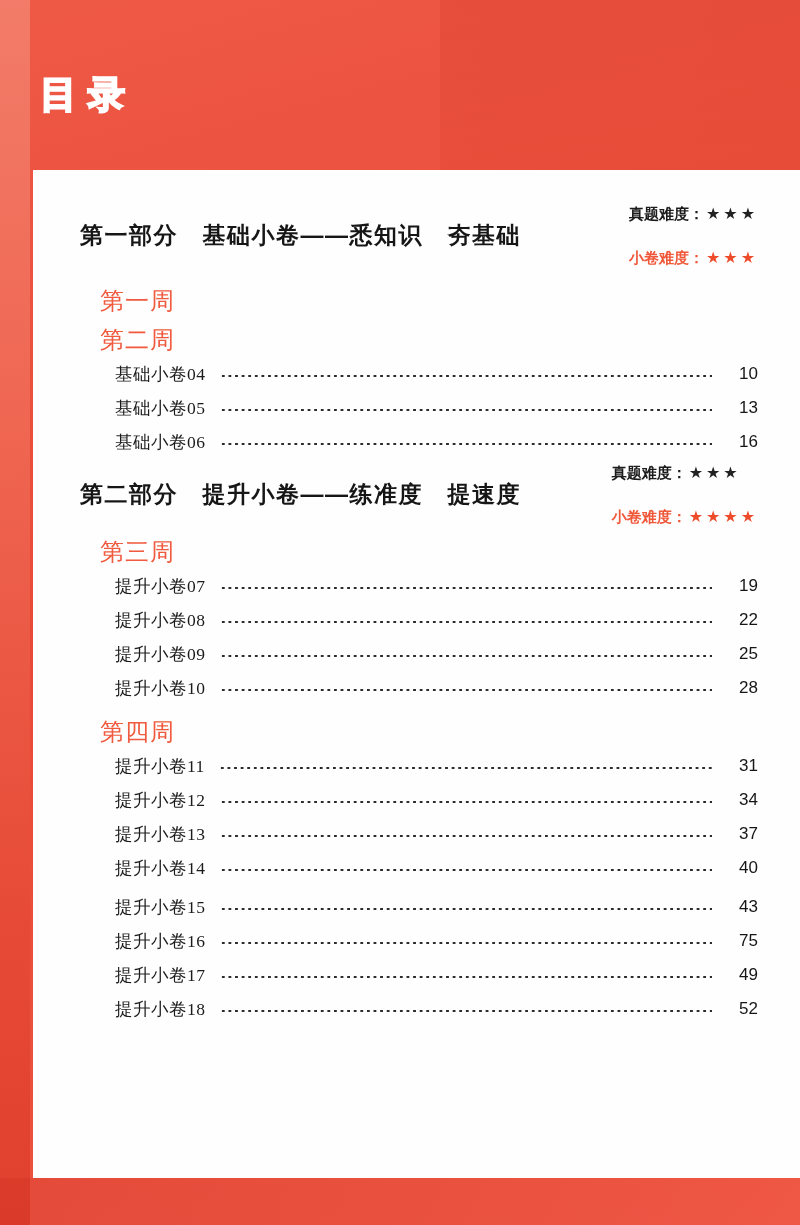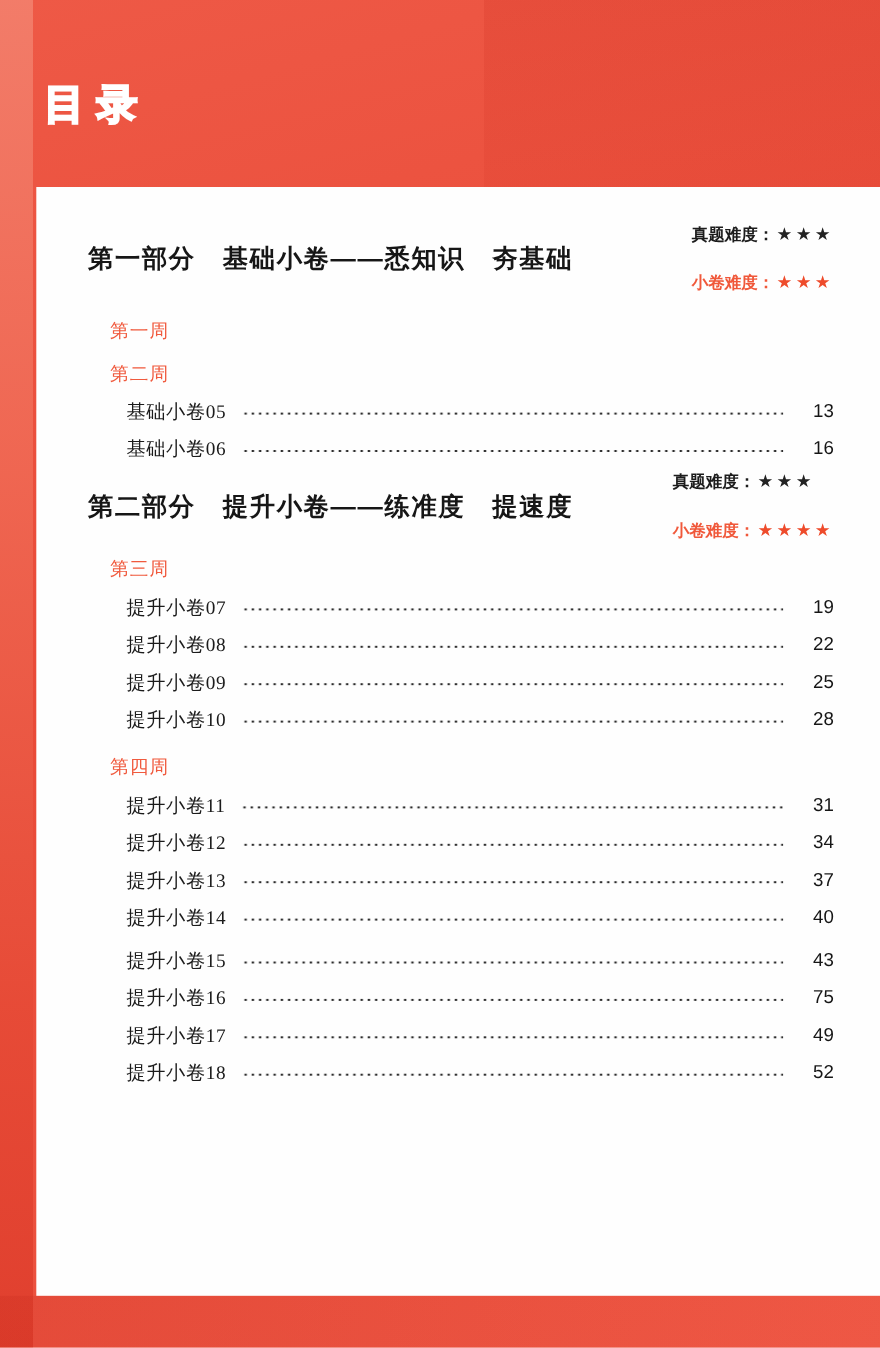--- a/index.html
+++ b/index.html
@@ -53,21 +53,21 @@
   .diff-line {
     font-size: 15px; font-weight: bold; line-height: 17px; white-space: nowrap;
   }
   .diff-line + .diff-line { margin-top: 27px; }
   .diff-black { color: #1c1c1c; }
   .diff-orange { color: #f0583a; }
   .diff-black .stars { color: #222222; }
   .diff-orange .stars { color: #ee4b2b; }
   .stars { font-size: 16px; letter-spacing: 3px; margin-left: 2px; }
   .week-title {
-    margin: 15px 0 0 20px; font-size: 17px; font-weight: normal;
+    margin: 15px 0 0 20px; font-size: 24px; font-weight: normal;
     color: #f05a3e; letter-spacing: 1px; line-height: 24px;
   }
   .week-title.first-week { margin-top: 23px; }
   .rows { margin: 5px 0 0 35px; }
   .toc-row {
     display: flex; align-items: center; height: 34px;
     font-family: "Liberation Serif", "DejaVu Serif", serif;
     font-size: 17.5px; color: #1b1b1b;
   }
   .entry-label { white-space: nowrap; letter-spacing: 0.5px; }
@@ -107,20 +107,25 @@
             <span class="diff-label">小卷难度：</span><span class="stars">★★★</span>
           </div>
         </div>
       </div>
 
       <h3 class="week-title first-week">第一周</h3>
 
       <h3 class="week-title">第二周</h3>
       <div class="rows">
         <div class="toc-row">
+          <span class="entry-label">基础小卷04</span>
+          <span class="leader"></span>
+          <span class="entry-page">10</span>
+        </div>
+        <div class="toc-row">
           <span class="entry-label">基础小卷05</span>
           <span class="leader"></span>
           <span class="entry-page">13</span>
         </div>
         <div class="toc-row">
           <span class="entry-label">基础小卷06</span>
           <span class="leader"></span>
           <span class="entry-page">16</span>
         </div>
       </div>

